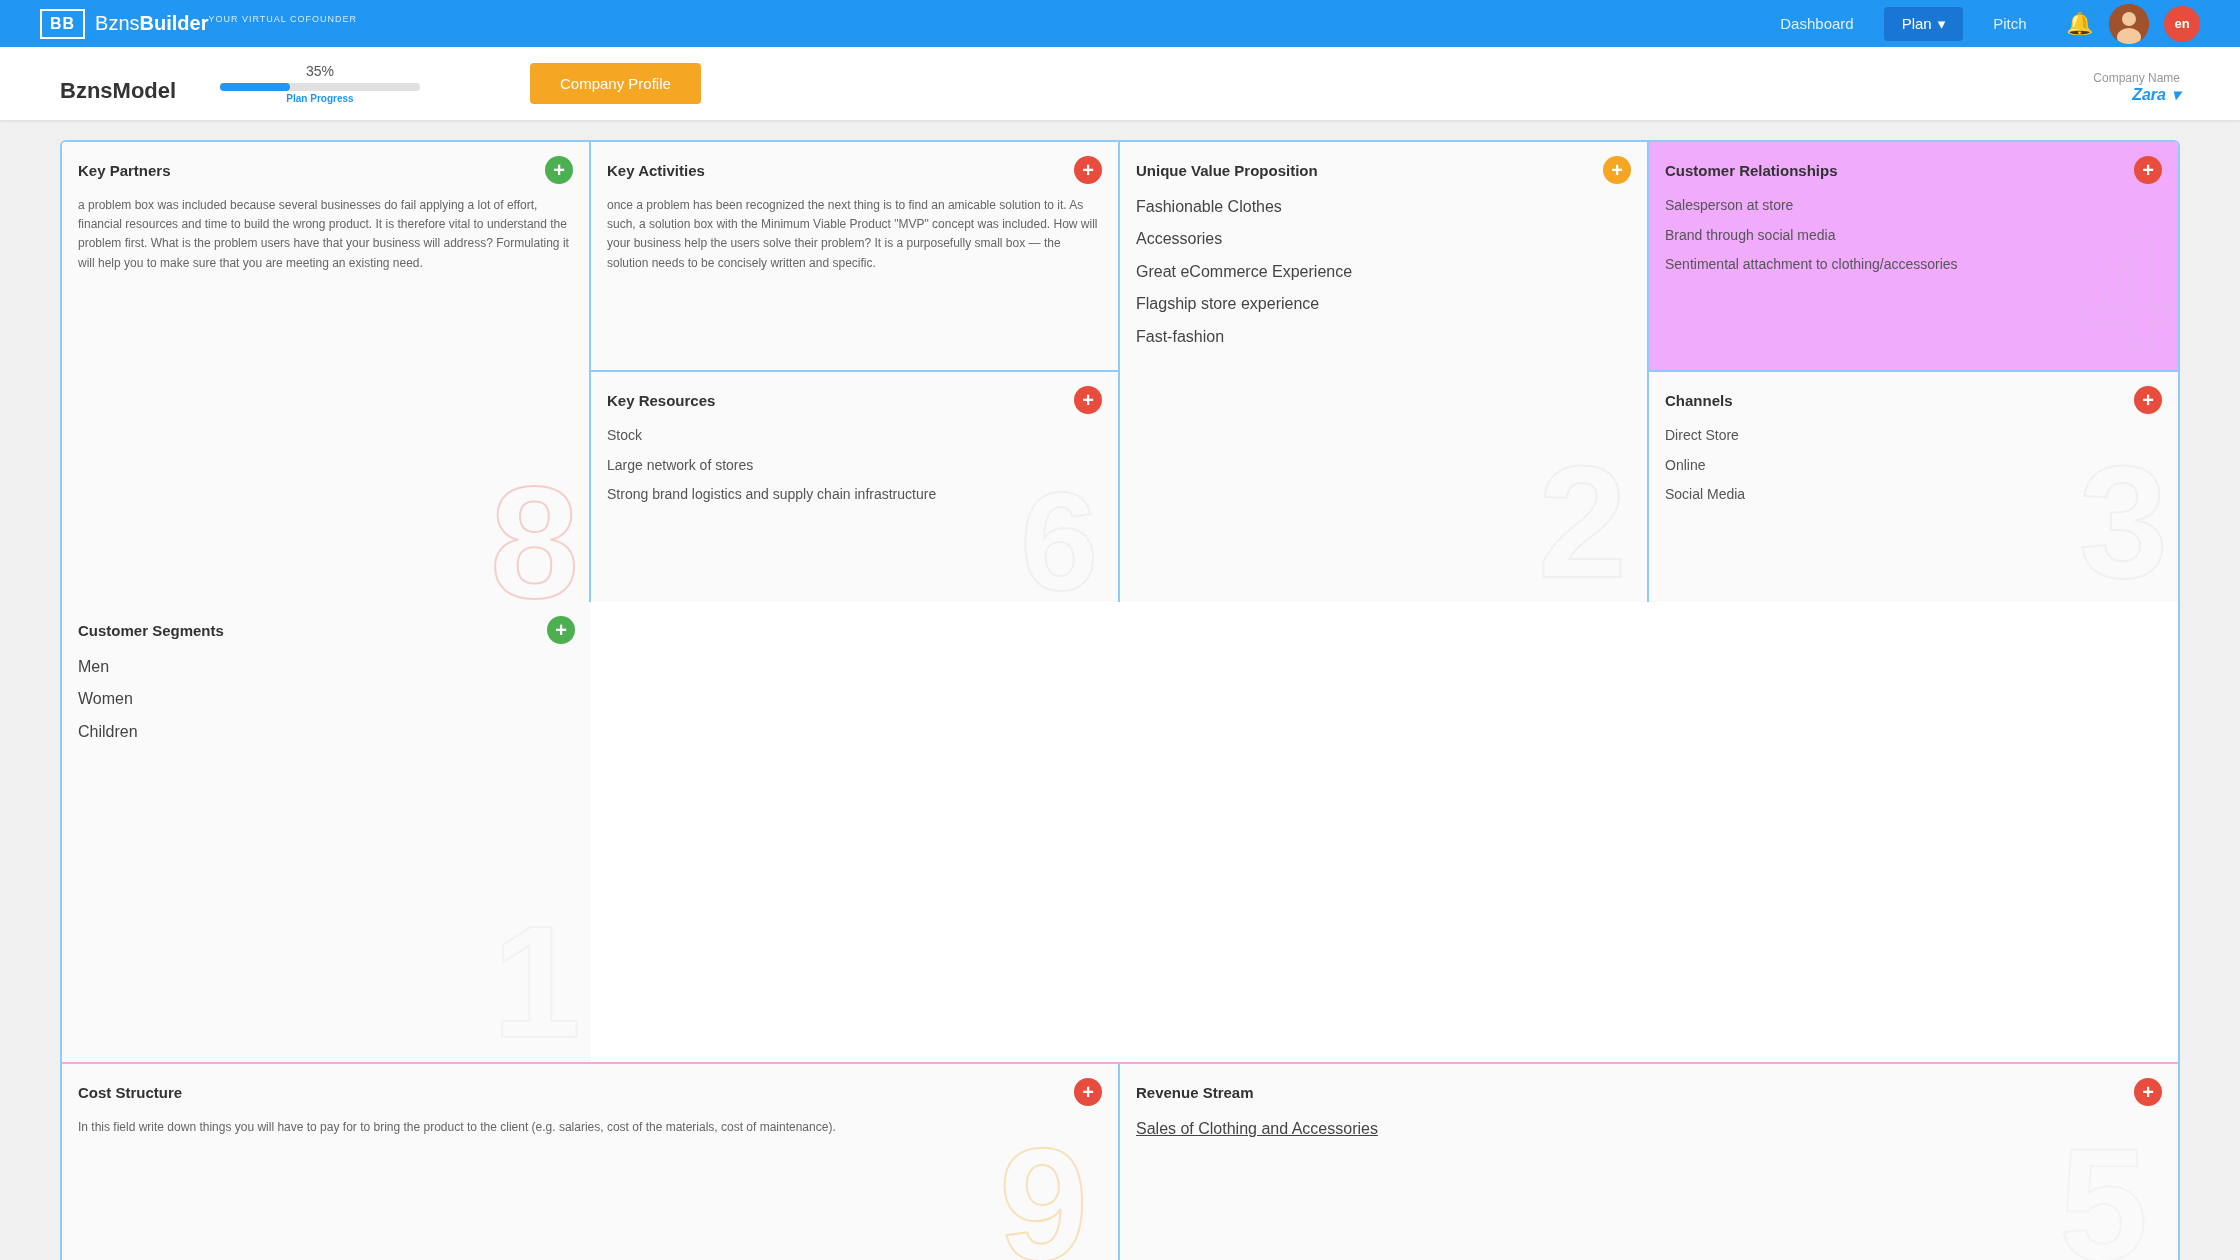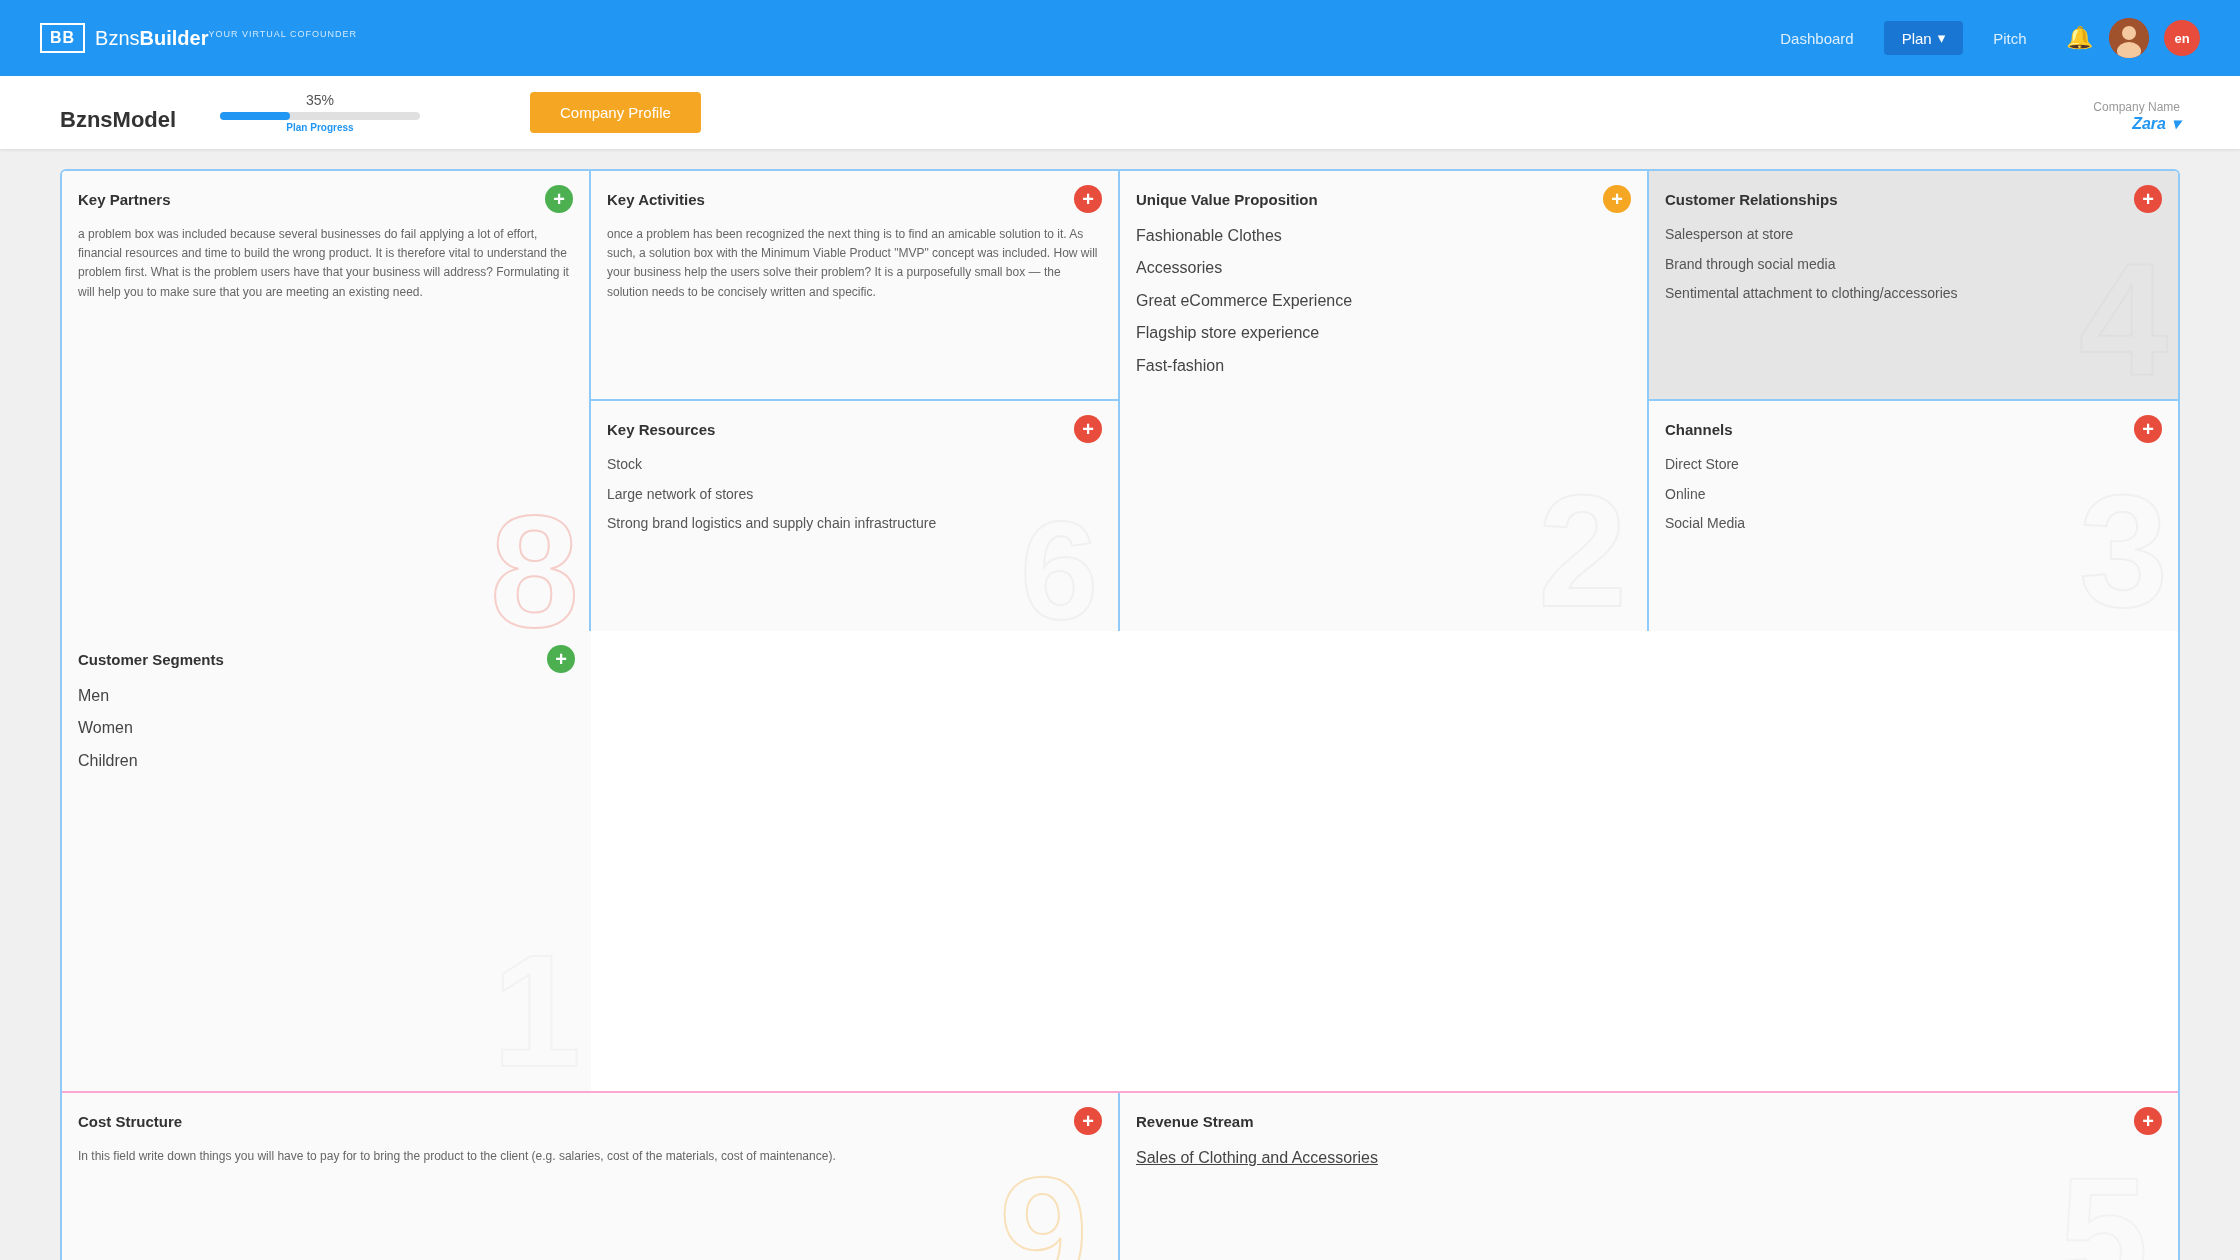--- a/index.html
+++ b/index.html
@@ -4,21 +4,21 @@
   <style>
     * { margin: 0; padding: 0; box-sizing: border-box; }
     body { font-family: Arial, sans-serif; background: #f0f0f0; min-width: 1120px; }
 
     
     .header {
       background: #2196F3;
       display: flex;
       align-items: center;
       padding: 0 40px;
-      height: 76px;
+      height: 47px;
       position: relative;
     }
     .logo-box {
       border: 2px solid white;
       padding: 4px 8px;
       color: white;
       font-weight: bold;
       font-size: 16px;
       margin-right: 10px;
       letter-spacing: 1px;
@@ -196,21 +196,21 @@
     
     .bmc-customer-split {
       display: flex;
       flex-direction: column;
       border-right: none;
     }
     .bmc-customer-top {
       padding: 14px 16px;
       border-bottom: 2px solid #90CAF9;
       min-height: 230px;
-      background: #e5e5e5;
+      background: #f0abfc;
       position: relative;
       overflow: hidden;
     }
     .bmc-customer-bottom {
       padding: 14px 16px;
       min-height: 230px;
       background: #FAFAFA;
       position: relative;
       overflow: hidden;
     }

